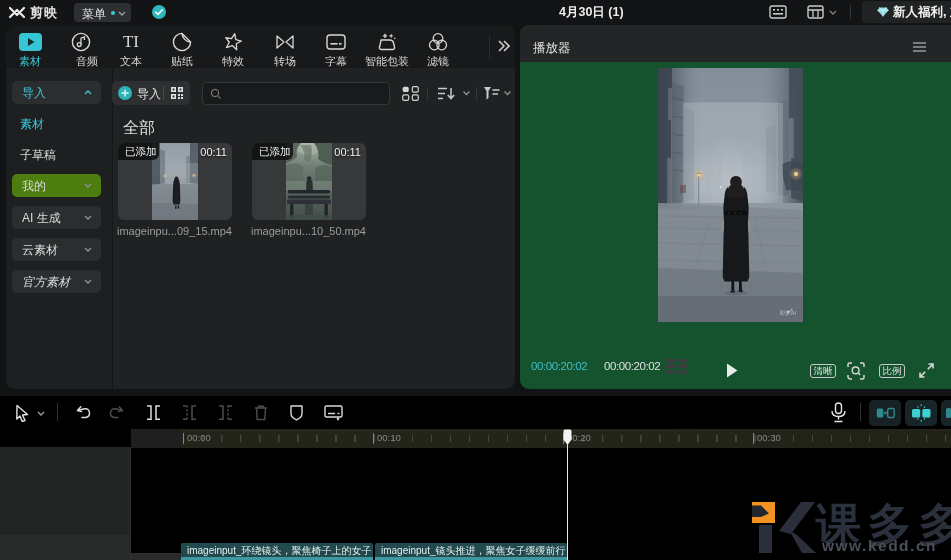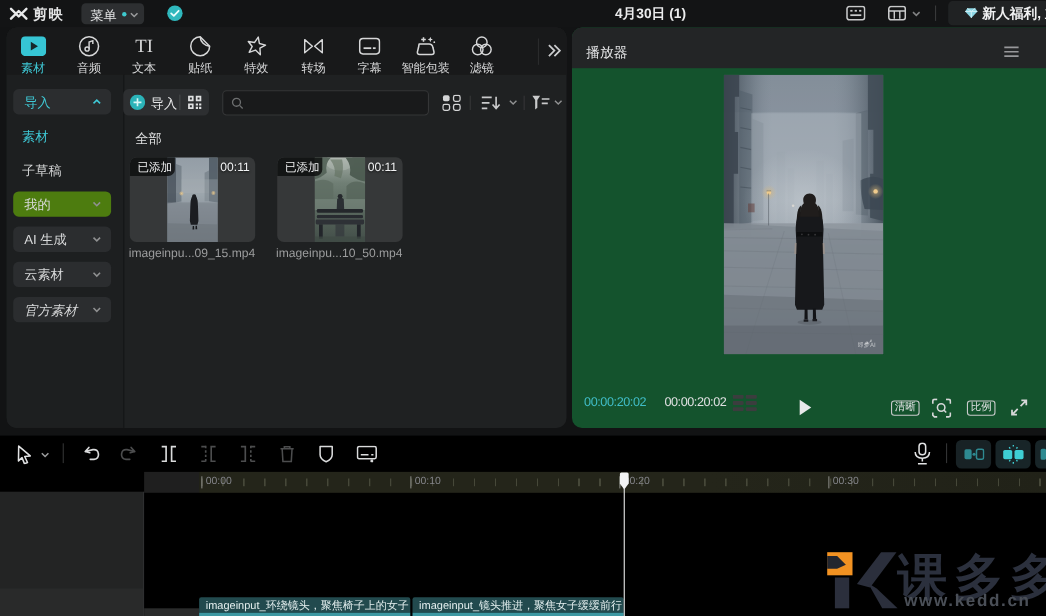--- a/index.html
+++ b/index.html
@@ -70,21 +70,21 @@
       </svg>
       <div style="font-size:11px;color:#3fc9d6;margin-top:3px;">素材</div>
     </div>
 
     <div class="abs" style="left:58px;top:7px;width:34px;height:34px;text-align:center;">
       <svg class="ic" style="margin:0 auto;" width="20" height="20" viewBox="0 0 20 20">
         <circle cx="10" cy="10" r="8.6" fill="none" stroke="#d6d7d8" stroke-width="1.4"></circle>
         <circle cx="8.2" cy="12.6" r="1.9" fill="none" stroke="#d6d7d8" stroke-width="1.3"></circle>
         <path d="M10 12.4 L10 6.2 L13.4 5 L13.4 8" stroke="#d6d7d8" stroke-width="1.3" fill="none"></path>
       </svg>
-      <div style="font-size:11px;color:#d6d7d8;margin-top:2px;">音频</div>
+      <div style="font-size:11px;color:#d6d7d8;margin-top:2px;text-align:right;">音频</div>
     </div>
 
     <div class="abs" style="left:108px;top:7px;width:34px;height:34px;text-align:center;">
       <div style="height:20px;font-family:'Liberation Serif',serif;font-size:17px;line-height:20px;color:#d6d7d8;">TI</div>
       <div style="font-size:11px;color:#d6d7d8;margin-top:2px;">文本</div>
     </div>
 
     <div class="abs" style="left:159px;top:7px;width:34px;height:34px;text-align:center;">
       <svg class="ic" style="margin:0 auto;" width="20" height="20" viewBox="0 0 20 20">
         <path d="M18.6 10 A8.6 8.6 0 1 1 10 1.4 L18.6 10 Z" fill="none" stroke="#d6d7d8" stroke-width="1.4" stroke-linejoin="round"></path>
@@ -218,21 +218,21 @@
       </svg>
     <div class="abs" style="left:470px;top:62px;width:1px;height:13px;background:#353637;"></div>
     <svg class="abs" style="left:477px;top:61px;" width="18" height="15" viewBox="0 0 18 15">
       <path d="M1 1 L8 1 L5.5 5 L5.5 12 L3.5 13.5 L3.5 5 Z" fill="#c9cacb"></path>
       <path d="M9.5 4 h7 M9.5 8 h5.5" stroke="#c9cacb" stroke-width="1.5"></path>
     </svg>
     <svg class="abs" style="left:497px;top:65px;" width="9" height="7" viewBox="0 0 9 7">
         <path d="M1.5 1.5 L4.5 4.5 L7.5 1.5" stroke="#909192" stroke-width="1.3" fill="none"></path>
       </svg>
 
-    <div class="abs" style="left:117px;top:93px;font-size:12px;color:#dfe0e1;">全部</div>
+    <div class="abs" style="left:117px;top:93px;font-size:16px;color:#dfe0e1;">全部</div>
 
     <div class="abs" style="left:112px;top:118px;width:114px;height:77px;background:#363839;border-radius:6px;overflow:hidden;">
       <svg class="abs" style="left:34px;top:0;" width="46" height="77" viewBox="0 0 46 77">
         <defs>
           <linearGradient id="fog1" x1="0" y1="0" x2="0" y2="1">
             <stop offset="0" stop-color="#939da6"></stop>
               <stop offset="0.42" stop-color="#a2aab0"></stop>
             <stop offset="0.42" stop-color="#9aa4ab"></stop>
               <stop offset="0.58" stop-color="#8a939b"></stop>
             <stop offset="0.8" stop-color="#7a828a"></stop>

